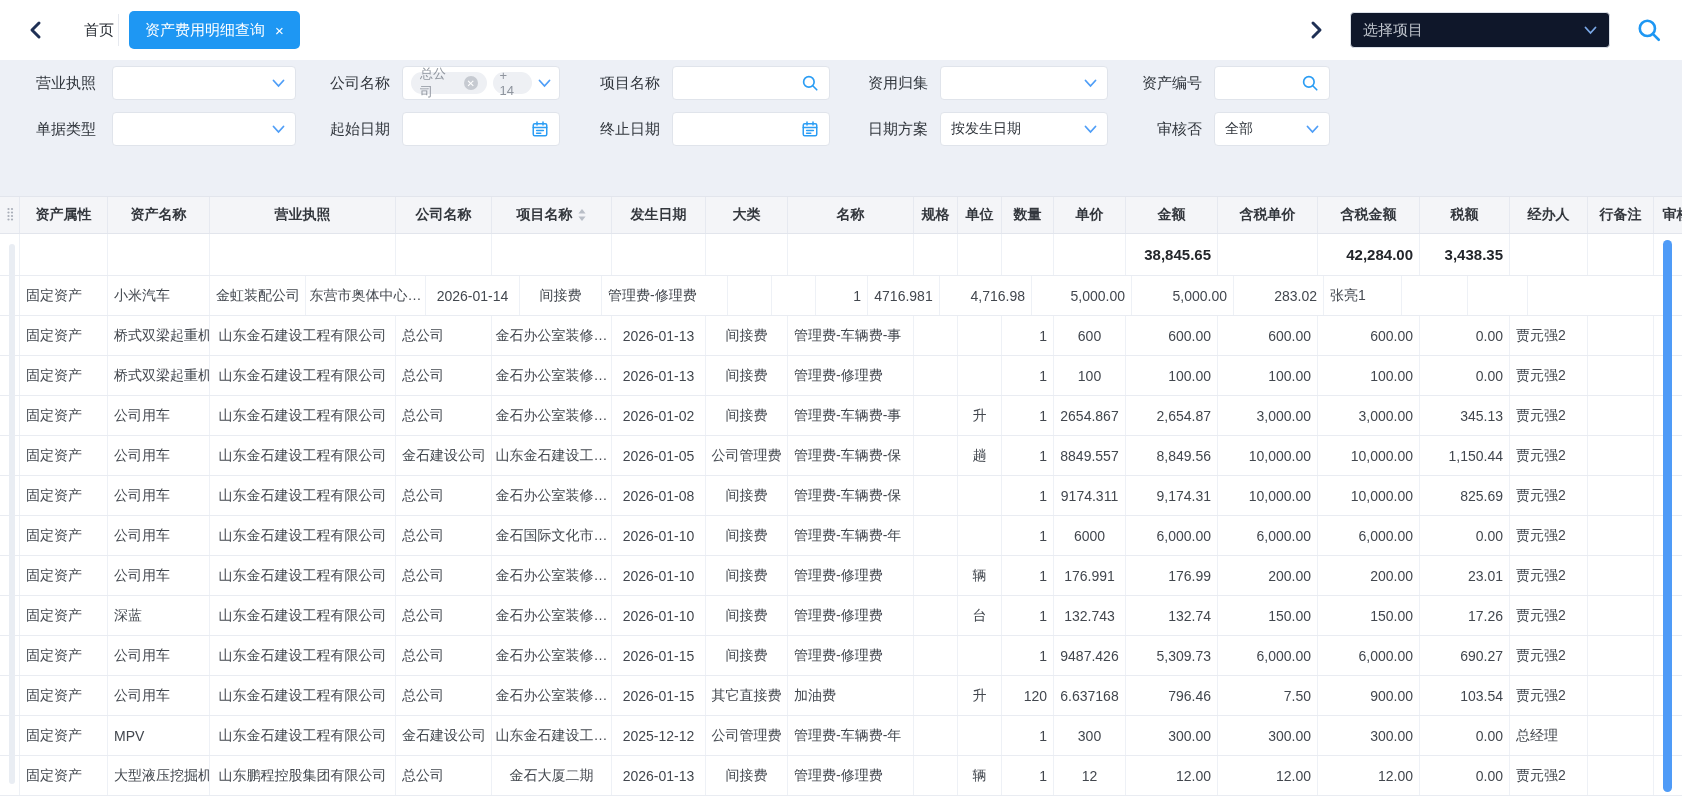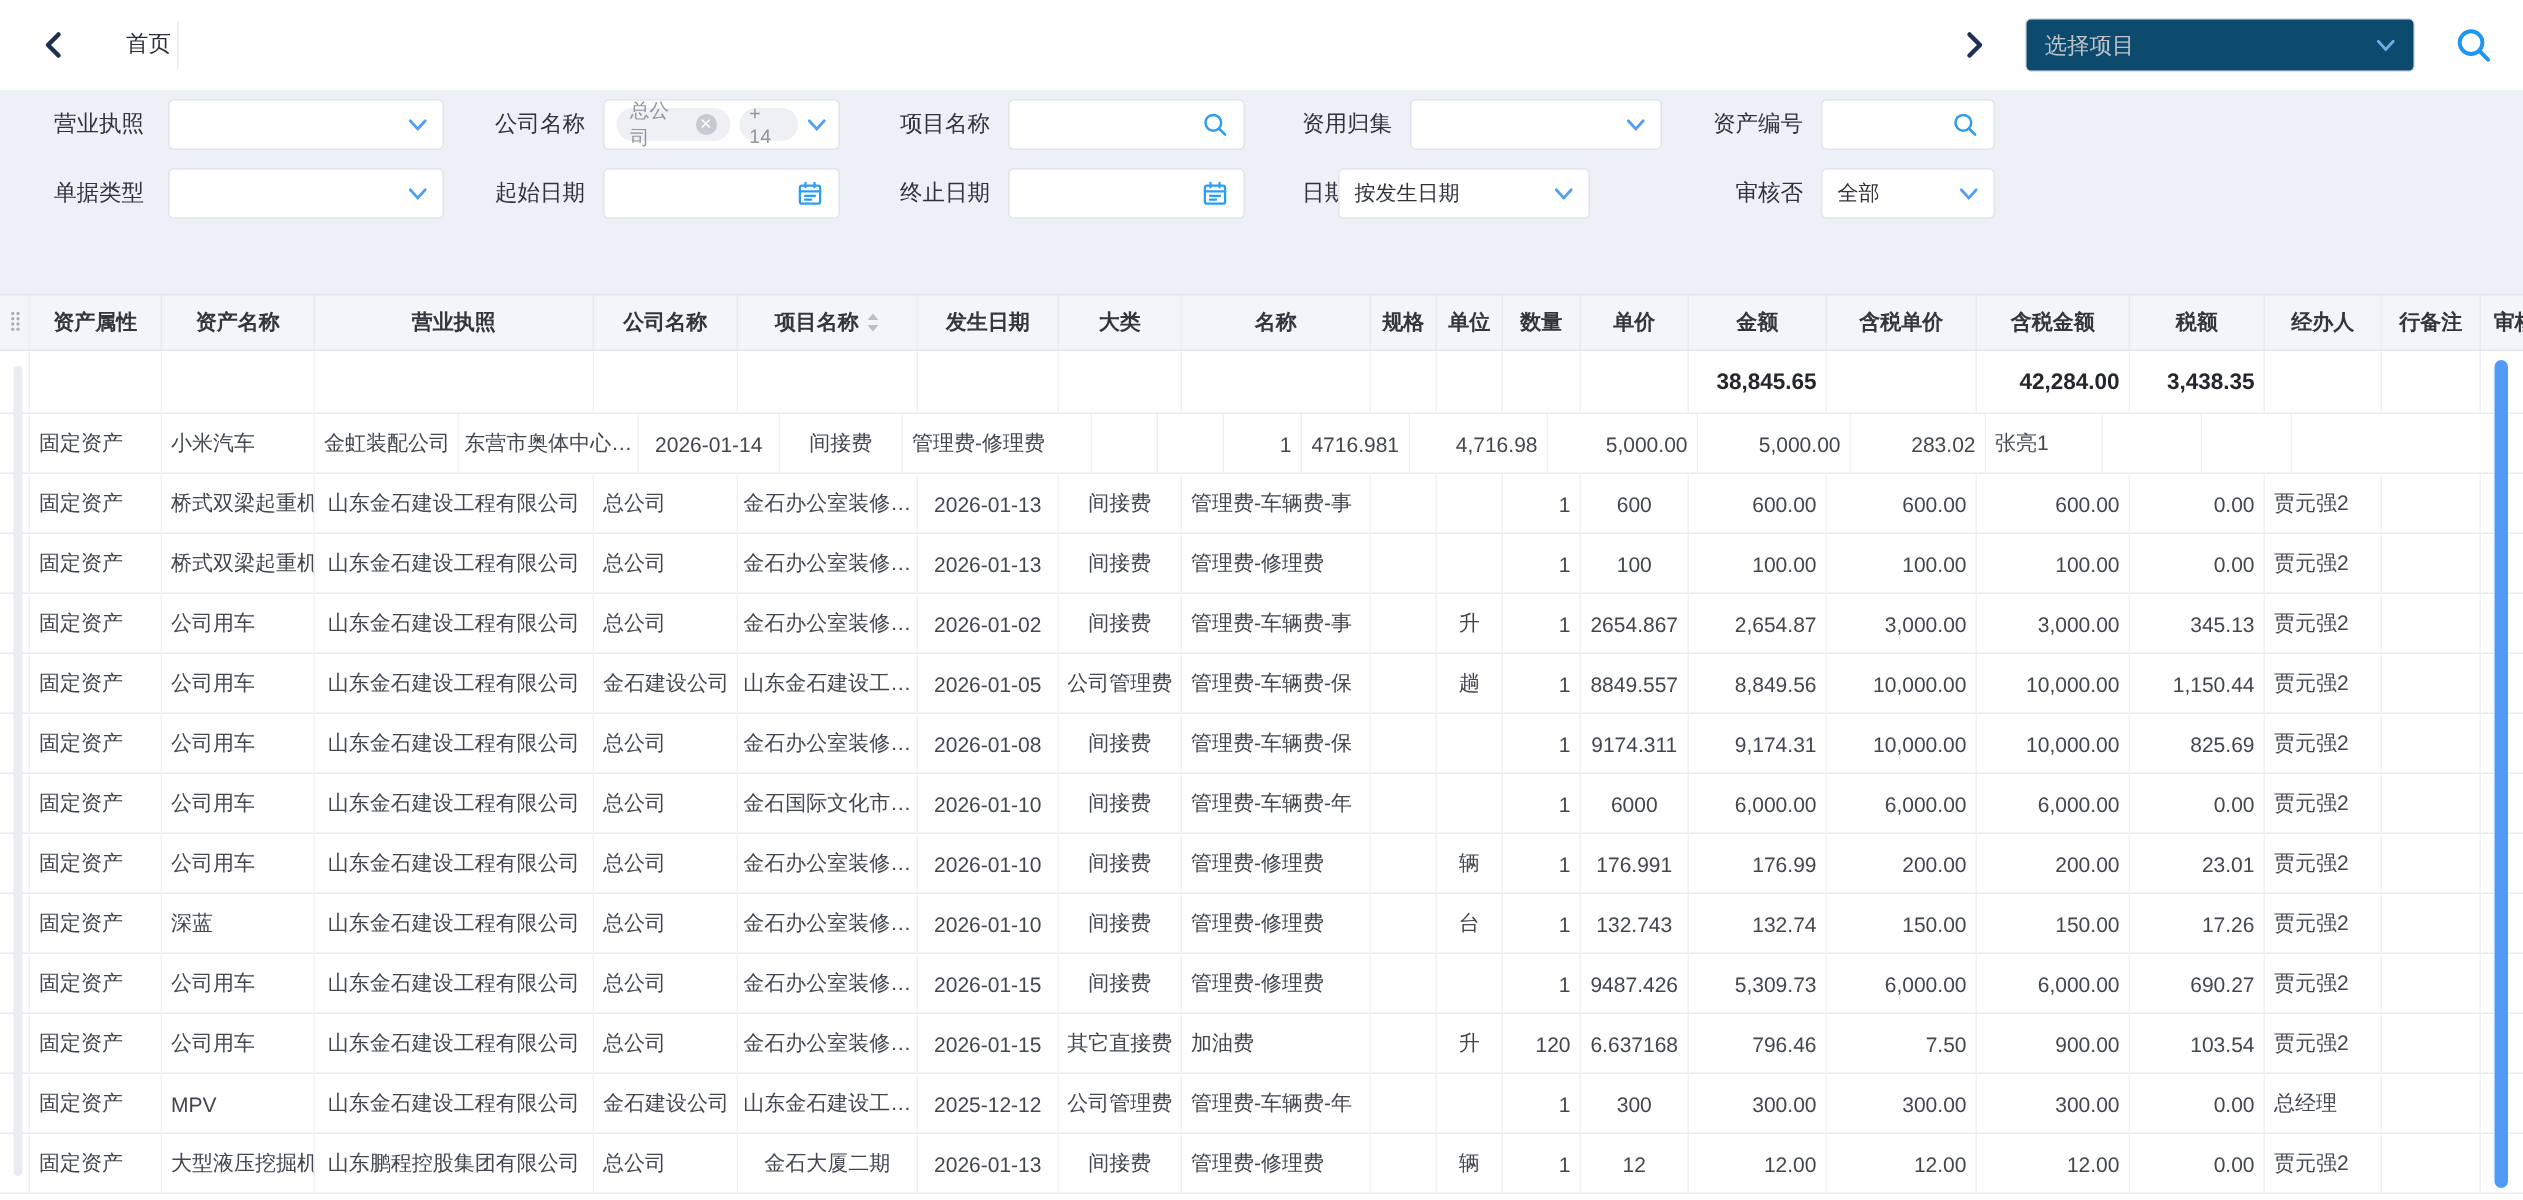--- a/index.html
+++ b/index.html
@@ -10,21 +10,21 @@
   }
   
   .tabbar { position:absolute; top:0; left:0; width:1682px; height:60px; background:#fff; }
   .nav-arrow { position:absolute; top:18px; width:24px; height:24px; color:#1f3055; cursor:pointer; }
   .nav-arrow svg { width:100%; height:100%; }
   .tab-home { position:absolute; left:70px; top:0; height:60px; line-height:60px; padding:0 14px; font-size:15px; color:#2a2f36; cursor:pointer; }
   .tab-divider { position:absolute; left:118px; top:14px; width:1px; height:32px; background:#e6e9ef; }
   .tab-active { position:absolute; left:129px; top:11px; height:38px; padding:0 16px; background:#1e97f3; border-radius:5px;
     color:#fff; font-size:15px; display:flex; align-items:center; gap:10px; cursor:pointer; }
   .tab-close { font-size:15px; line-height:1; }
-  .proj-select { position:absolute; left:1350px; top:12px; width:260px; height:36px; background:#0c4a6e;
+  .proj-select { position:absolute; left:1350px; top:12px; width:260px; height:36px; background:#0f172a;
     border:1px solid #dbe0e8; border-radius:4px; display:flex; align-items:center; padding:0 12px; cursor:pointer; }
   .proj-select .ph { color:#bfc4cc; font-size:15px; flex:1; }
   .glob-search { position:absolute; left:1636px; top:17px; width:26px; height:26px; cursor:pointer; }
   
   .panel { position:absolute; top:60px; left:0; width:1682px; height:136px; background:#edf0f6; }
   .f-label { position:absolute; width:76px; text-align:right; font-size:15px; color:#2f343b; line-height:34px; }
   .f-field { position:absolute; height:34px; background:#fff; border:1px solid #e0e4eb; border-radius:4px;
     display:flex; align-items:center; padding:0 10px; font-size:14px; color:#2f343b; cursor:pointer; }
   .f-field .spacer { flex:1; }
   .chev { width:13px; height:9px; flex:none; }
@@ -61,20 +61,24 @@
 <body>
 
 <div class="tabbar">
   <div class="nav-arrow" style="left:24px;">
     <svg viewBox="0 0 24 24" fill="none" stroke="#1f3055" stroke-width="3" stroke-linecap="round" stroke-linejoin="round">
         <path d="M15 5 L8 12 L15 19"></path>
       </svg>
   </div>
   <div class="tab-home"><span>首页</span></div>
   <div class="tab-divider"></div>
+  <div class="tab-active">
+    <span>资产费用明细查询</span>
+    <span class="tab-close">×</span>
+  </div>
   <div class="nav-arrow" style="left:1304px;">
     <svg viewBox="0 0 24 24" fill="none" stroke="#1f3055" stroke-width="3" stroke-linecap="round" stroke-linejoin="round">
         <path d="M9 5 L16 12 L9 19"></path>
       </svg>
   </div>
   <div class="proj-select">
     <span class="ph">选择项目</span>
     <svg class="chev" viewBox="0 0 13 9" fill="none" stroke="#7aa9e8" stroke-width="1.8" stroke-linecap="round">
         <path d="M1.5 1.5 L6.5 7 L11.5 1.5"></path>
       </svg>
@@ -158,21 +162,21 @@
   <div class="f-label" style="left:584px;top:52px;">终止日期</div>
   <div class="f-field" style="left:672px;top:52px;width:158px;">
     <span class="spacer"></span>
     <svg class="ficon" viewBox="0 0 24 24" fill="none" stroke="#2b9df4" stroke-width="2" stroke-linecap="round">
         <rect x="3" y="5" width="18" height="16" rx="2"></rect>
         <path d="M3 10 H21 M8 2.5 V6.5 M16 2.5 V6.5 M7.5 14 H16.5 M7.5 17.5 H13"></path>
       </svg>
   </div>
 
   <div class="f-label" style="left:852px;top:52px;">日期方案</div>
-  <div class="f-field" style="left:892px;top:52px;width:168px;align-items:center;">
+  <div class="f-field" style="left:940px;top:52px;width:168px;align-items:center;">
     <span>按发生日期</span>
     <span class="spacer"></span>
     <svg class="chev" viewBox="0 0 13 9" fill="none" stroke="#4f9ef7" stroke-width="1.8" stroke-linecap="round">
         <path d="M1.5 1.5 L6.5 7 L11.5 1.5"></path>
       </svg>
   </div>
 
   <div class="f-label" style="left:1126px;top:52px;">审核否</div>
   <div class="f-field" style="left:1214px;top:52px;width:116px;">
     <span>全部</span>

